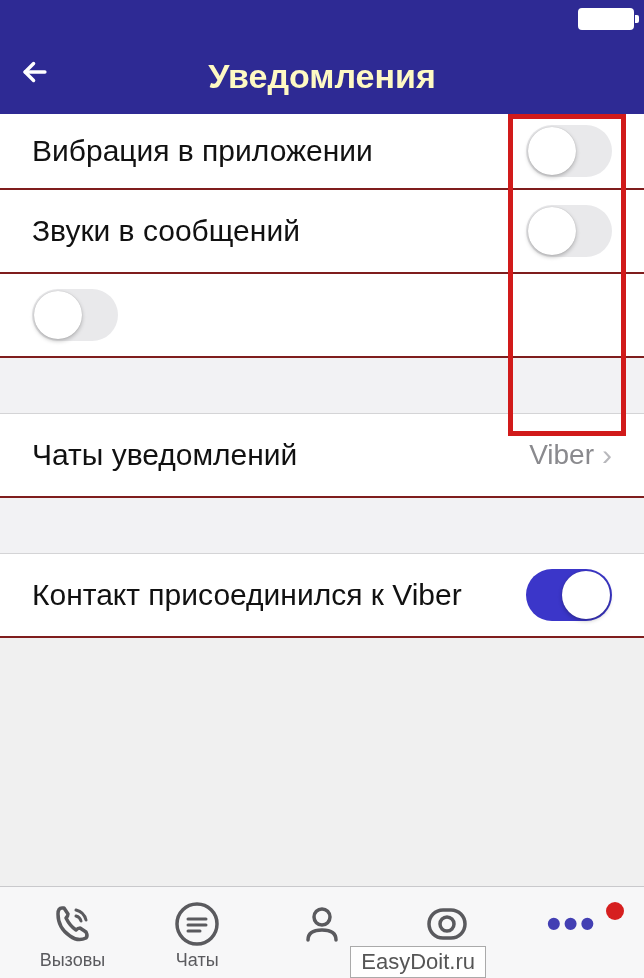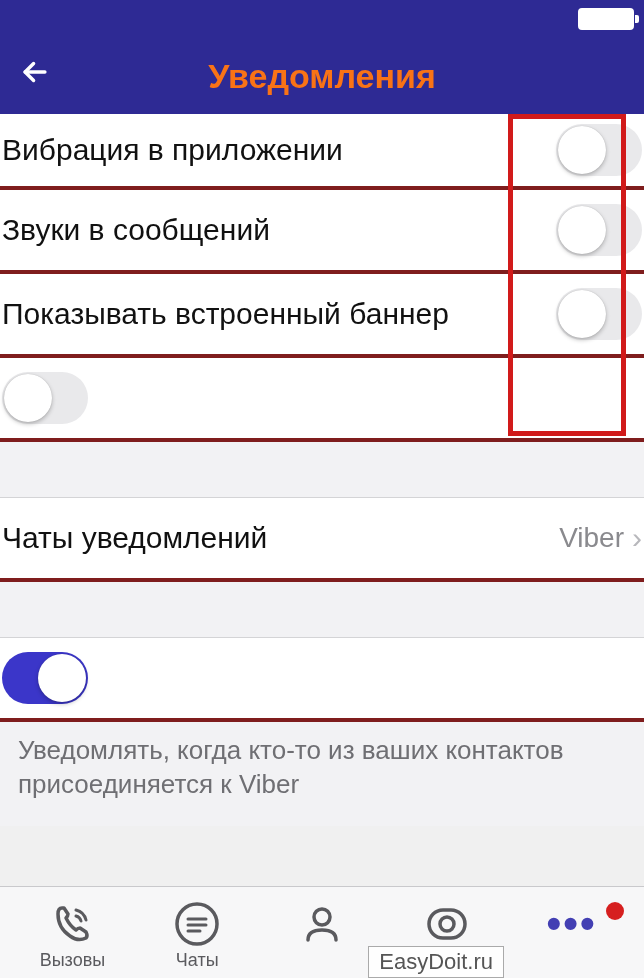--- a/index.html
+++ b/index.html
@@ -36,21 +36,21 @@
     height: 8px;
     background: #fff;
     border-radius: 0 2px 2px 0;
   }
   .header {
     height: 76px;
     background: #2e2a94;
     display: flex;
     align-items: center;
     padding: 0 18px;
-    color: #f97316;
+    color: #fef9c3;
   }
   .back-arrow {
     font-size: 36px;
     font-weight: 300;
     color: #fff;
     width: 40px;
   }
   .header-title {
     flex: 1;
     text-align: center;
@@ -58,23 +58,23 @@
     font-weight: 600;
     margin-left: -40px;
   }
   .content {
     background: #fff;
   }
   .row {
     display: flex;
     align-items: center;
     justify-content: space-between;
-    padding: 0 2px;
+    padding: 0 32px;
     height: 84px;
-    border-bottom: 4px solid #7f1d1d;
+    border-bottom: 2px solid #7f1d1d;
     font-size: 30px;
     color: #111;
   }
   .row.tight { height: 76px; }
   .row .label { flex: 1; }
   .toggle {
     width: 86px;
     height: 52px;
     border-radius: 26px;
     background: #e9e9eb;
@@ -161,21 +161,21 @@
     top: 2px;
     right: 10px;
     width: 18px;
     height: 18px;
     background: #d61f1f;
     border-radius: 50%;
   }
   .watermark {
     position: absolute;
     bottom: 0;
-    right: 140px;
+    right: 158px;
     background: rgba(255,255,255,0.85);
     border: 1px solid #aaa;
     padding: 2px 10px;
     font-size: 22px;
     color: #555;
   }
 </style>
 </head>
 <body>
 
@@ -201,48 +201,42 @@
         <div class="knob"></div>
       </div>
   </div>
   <div class="row">
     <div class="label">Звуки в сообщений</div>
     <div class="toggle">
         <div class="knob"></div>
       </div>
   </div>
   <div class="row">
-    <div class="label">Показывать встроенный баннер</div>
-    <div class="toggle">
-        <div class="knob"></div>
-      </div>
-  </div>
-  <div class="row">
     <div class="toggle">
         <div class="knob"></div>
       </div>
   </div>
 
   <div class="spacer"></div>
 
   <div class="row value-row">
     <div class="label">Чаты уведомлений</div>
     <div class="value">Viber</div>
     <div class="chevron">›</div>
   </div>
 
   <div class="spacer"></div>
 
   <div class="row">
+    <div class="label">Контакт присоединился к Viber</div>
     <div class="toggle on">
         <div class="knob"></div>
       </div>
   </div>
 
-  <div class="footer-note">Уведомлять, когда кто-то из ваших контактов присоединяется к Viber</div>
 
 </div>
 
 <div class="highlight-box"></div>
 
 <div class="tabbar">
   <div class="tab">
     <svg viewBox="0 0 48 48">
         <path d="M14 8 Q10 8 10 14 Q10 28 22 36 Q30 42 38 38 Q40 36 38 32 L32 28 Q30 28 28 30 Q22 26 18 18 Q20 16 20 14 L16 8 Q15 8 14 8 Z" fill="none" stroke="#5a5a5e" stroke-width="3.5" stroke-linejoin="round"></path>
         <path d="M28 10 Q36 12 38 20" fill="none" stroke="#5a5a5e" stroke-width="3" stroke-linecap="round"></path>

